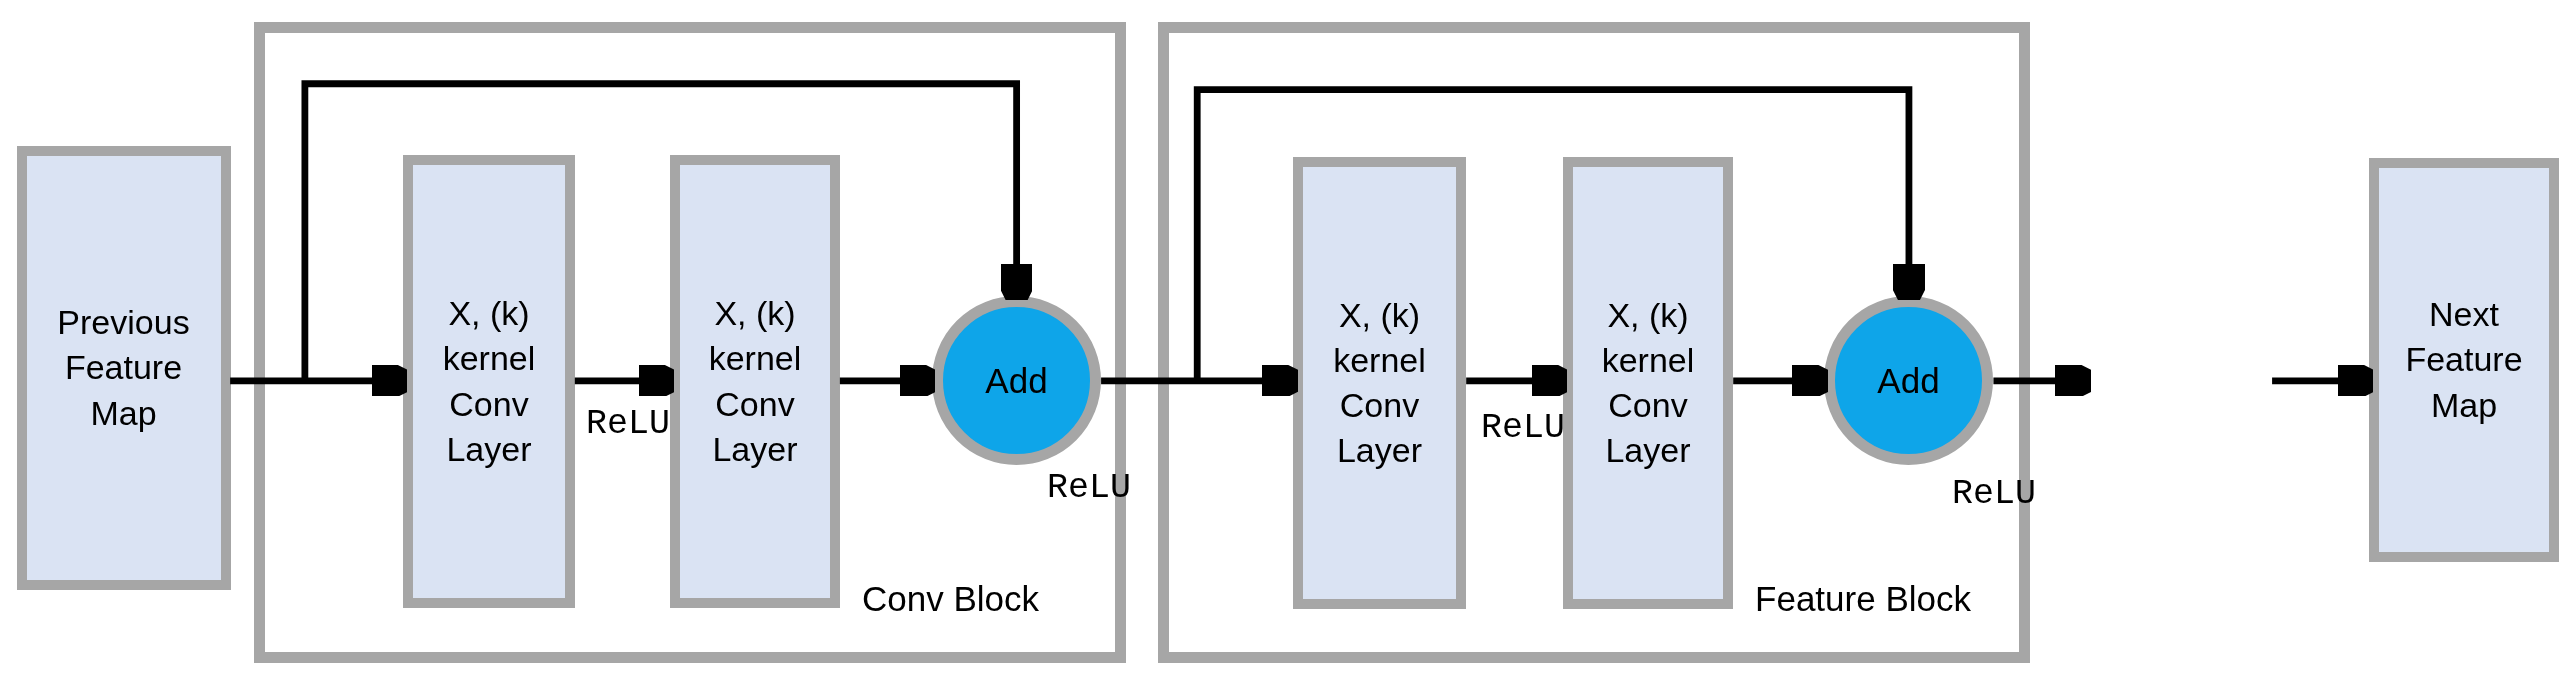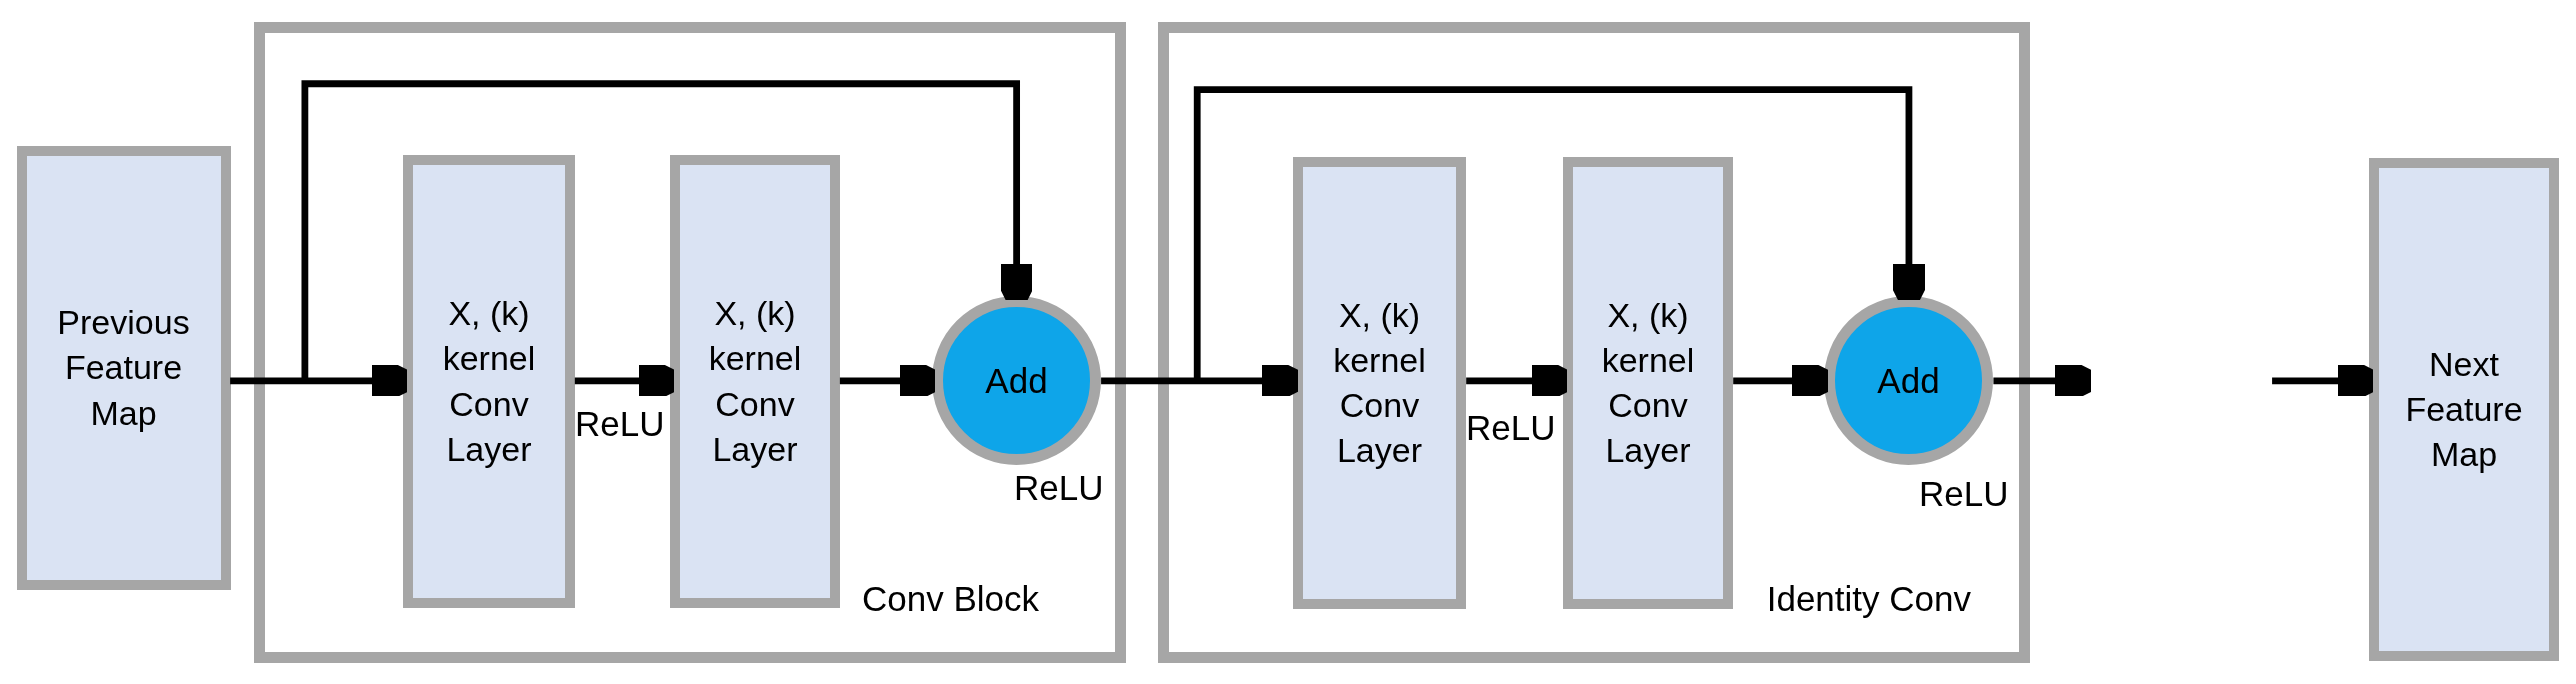--- a/index.html
+++ b/index.html
@@ -51,22 +51,23 @@
     border: 11.7px solid #a6a6a6;
     display: flex;
     align-items: center;
     justify-content: center;
     font-size: 35px;
   }
 
   .relu {
     position: absolute;
     font-size: 35px;
-    text-align: left;
+    text-align: right;
     white-space: nowrap;
+    font-family: Liberation Mono, monospace;
   }
 
   .arrows {
     position: absolute;
     left: 0; top: 0;
     pointer-events: none;
   }
   .arrows path {
     stroke: #000000;
     stroke-width: 7;
@@ -82,21 +83,21 @@
     <span>Previous
 Feature
 Map</span>
   </div>
 
   <div class="block" style="left:254px; top:22px; width:872px; height:641px;">
     <div class="block-title" style="right:76px; bottom:33px;">Conv Block</div>
   </div>
 
   <div class="block" style="left:1158px; top:22px; width:872px; height:641px;">
-    <div class="block-title" style="right:48px; bottom:33px;">Identity Conv</div>
+    <div class="block-title" style="right:48px; bottom:33px;">Feature Block</div>
   </div>
 
   <div class="fbox" style="left:403px; top:155px; width:172px; height:453px;">
     <span>X, (k)
 kernel
 Conv
 Layer</span>
   </div>
 
   <div class="fbox" style="left:670px; top:155px; width:170px; height:453px;">
@@ -130,21 +131,21 @@
 
   <div class="relu" style="left:1466px; top:408px; width:99px;">ReLU</div>
 
   <div class="addc" style="left:1824px; top:296px;">
     <span>Add</span>
   </div>
 
   <div class="relu" style="left:1919px; top:474px; width:117px;">ReLU</div>
 
 
-  <div class="fbox" style="left:2369px; top:158px; width:190px; height:503px;text-align:center;">
+  <div class="fbox" style="left:2369px; top:158px; width:190px; height:404px;text-align:center;">
     <span>Next
 Feature
 Map</span>
   </div>
 
   <svg class="arrows" width="2576" height="685" viewBox="0 0 2653 705">
     <defs>
       <marker id="ah" viewBox="0 0 10 10" refX="9" refY="5" markerWidth="5.2" markerHeight="4.6" markerUnits="strokeWidth" orient="auto">
         <path d="M0,0 L10,5 L0,10 z" fill="#000000" stroke="none"></path>
       </marker>

